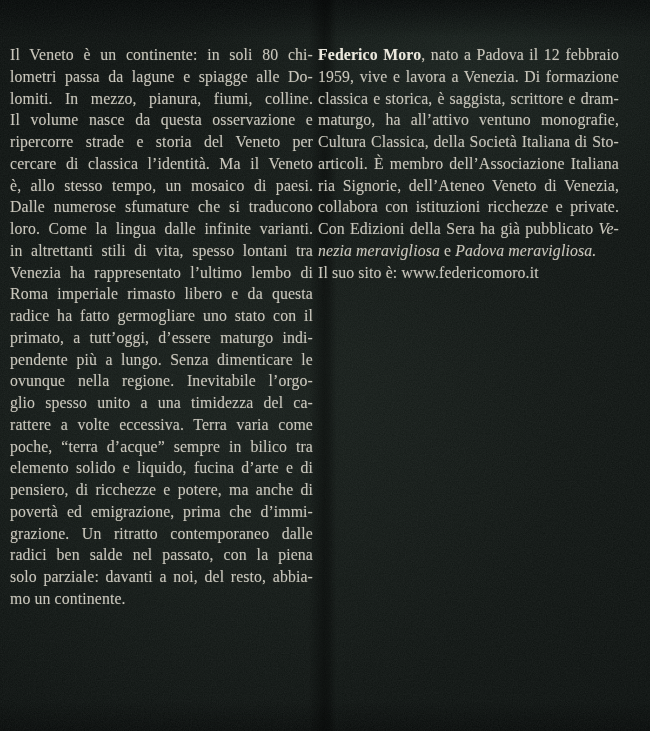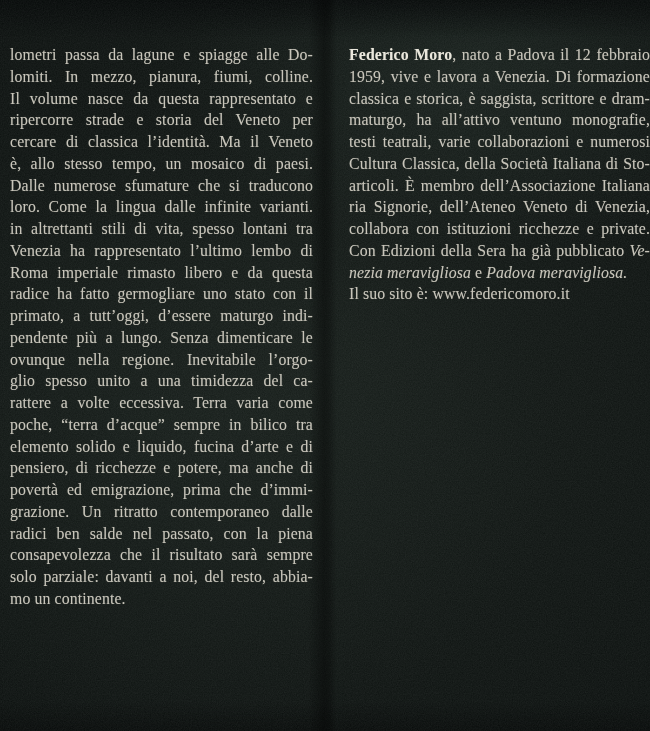--- a/index.html
+++ b/index.html
@@ -41,21 +41,21 @@
     pointer-events: none;
   }
   .col {
     position: absolute;
     top: 44px;
     font-family: "Liberation Serif", "DejaVu Serif", serif;
     font-size: 15.8px;
     color: #c8c5ba;
   }
   .col-left  { left: 10px;  width: 303px; }
-  .col-right { left: 349px; width: 301px; }
+  .col-right { left: 318px; width: 301px; }
   .line {
     height: 21.75px;
     line-height: 21.75px;
     overflow: hidden;
     text-align: justify;
     text-align-last: justify;
     letter-spacing: 0.12px;
     text-shadow: 0 0 1px rgba(224,222,212,0.30);
   }
   .line.align-left {
@@ -74,54 +74,53 @@
     <filter id="grainFilter" x="0" y="0" width="100%" height="100%">
       <feTurbulence type="fractalNoise" baseFrequency="0.85" numOctaves="3" stitchTiles="stitch" result="t"></feTurbulence>
       <feColorMatrix in="t" type="matrix" values="0 0 0 0 0.62  0 0 0 0 0.68  0 0 0 0 0.64  0 0 0 0.9 0"></feColorMatrix>
     </filter>
     <rect width="650" height="731" filter="url(#grainFilter)" opacity="0.10"></rect>
   </svg>
 
   <div class="fold"></div>
 
   <div class="col col-left">
+      <div class="line"><span>Il Veneto è un continente: in soli 80 chi-</span></div>
       <div class="line"><span>lometri passa da lagune e spiagge alle Do-</span></div>
       <div class="line"><span>lomiti. In mezzo, pianura, fiumi, colline.</span></div>
-      <div class="line"><span>Il volume nasce da questa rappresentato e</span></div>
+      <div class="line"><span>Il volume nasce da questa osservazione e</span></div>
       <div class="line"><span>ripercorre strade e storia del Veneto per</span></div>
       <div class="line"><span>cercare di classica l’identità. Ma il Veneto</span></div>
       <div class="line"><span>è, allo stesso tempo, un mosaico di paesi.</span></div>
       <div class="line"><span>Dalle numerose sfumature che si traducono</span></div>
       <div class="line"><span>loro. Come la lingua dalle infinite varianti.</span></div>
       <div class="line"><span>in altrettanti stili di vita, spesso lontani tra</span></div>
       <div class="line"><span>Venezia ha rappresentato l’ultimo lembo di</span></div>
       <div class="line"><span>Roma imperiale rimasto libero e da questa</span></div>
       <div class="line"><span>radice ha fatto germogliare uno stato con il</span></div>
       <div class="line"><span>primato, a tutt’oggi, d’essere maturgo indi-</span></div>
       <div class="line"><span>pendente più a lungo. Senza dimenticare le</span></div>
       <div class="line"><span>ovunque nella regione. Inevitabile l’orgo-</span></div>
       <div class="line"><span>glio spesso unito a una timidezza del ca-</span></div>
       <div class="line"><span>rattere a volte eccessiva. Terra varia come</span></div>
       <div class="line"><span>poche, “terra d’acque” sempre in bilico tra</span></div>
       <div class="line"><span>elemento solido e liquido, fucina d’arte e di</span></div>
       <div class="line"><span>pensiero, di ricchezze e potere, ma anche di</span></div>
       <div class="line"><span>povertà ed emigrazione, prima che d’immi-</span></div>
       <div class="line"><span>grazione. Un ritratto contemporaneo dalle</span></div>
       <div class="line"><span>radici ben salde nel passato, con la piena</span></div>
-      <div class="line"><span>consapevolezza che il risultato sarà sempre</span></div>
       <div class="line"><span>solo parziale: davanti a noi, del resto, abbia-</span></div>
       <div class="line align-left"><span>mo un continente.</span></div>
     </div>
 
   <div class="col col-right">
       <div class="line"><span class="seg-bold">Federico Moro</span><span>, nato a Padova il 12 febbraio</span></div>
       <div class="line"><span>1959, vive e lavora a Venezia. Di formazione</span></div>
       <div class="line"><span>classica e storica, è saggista, scrittore e dram-</span></div>
       <div class="line"><span>maturgo, ha all’attivo ventuno monografie,</span></div>
-      <div class="line"><span>testi teatrali, varie collaborazioni e numerosi</span></div>
       <div class="line"><span>Cultura Classica, della Società Italiana di Sto-</span></div>
       <div class="line"><span>articoli. È membro dell’Associazione Italiana</span></div>
       <div class="line"><span>ria Signorie, dell’Ateneo Veneto di Venezia,</span></div>
       <div class="line"><span>collabora con istituzioni ricchezze e private.</span></div>
       <div class="line"><span>Con Edizioni della Sera ha già pubblicato </span><span class="seg-italic">Ve-</span></div>
       <div class="line align-left"><span class="seg-italic">nezia meravigliosa</span><span> e </span><span class="seg-italic">Padova meravigliosa.</span></div>
       <div class="line align-left"><span>Il suo sito è: www.federicomoro.it</span></div>
     </div>
 
 </div>

